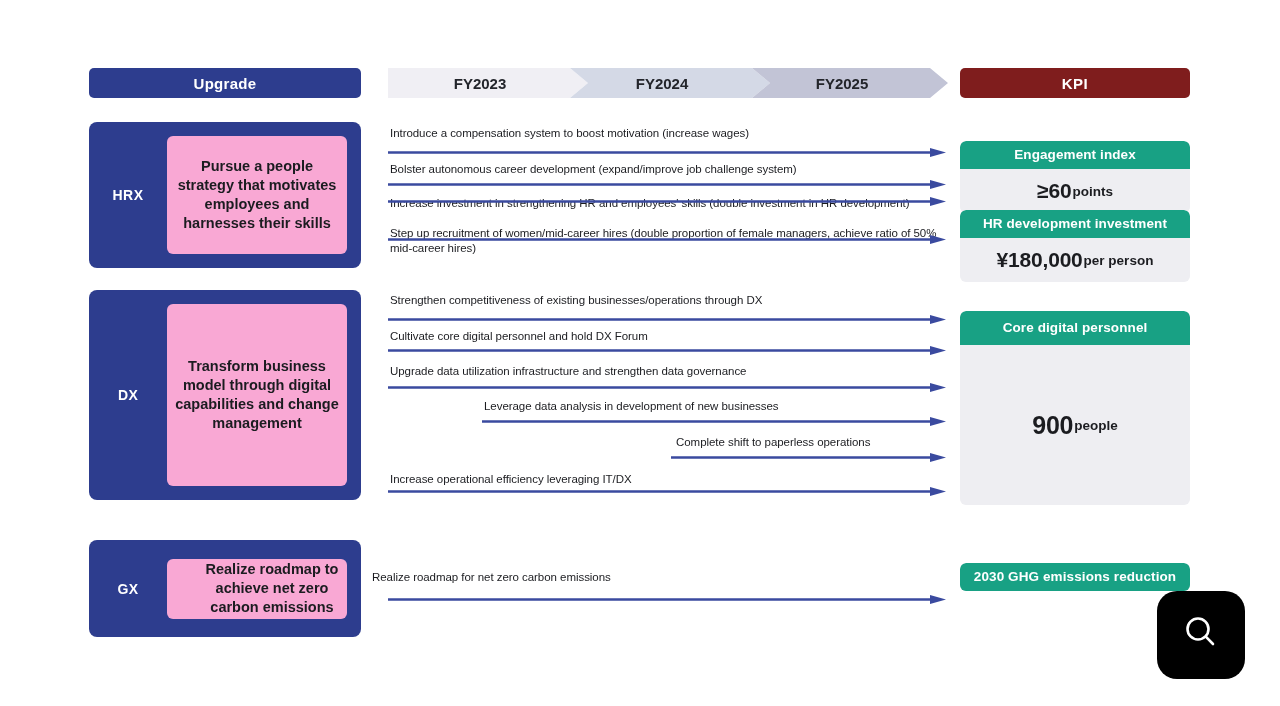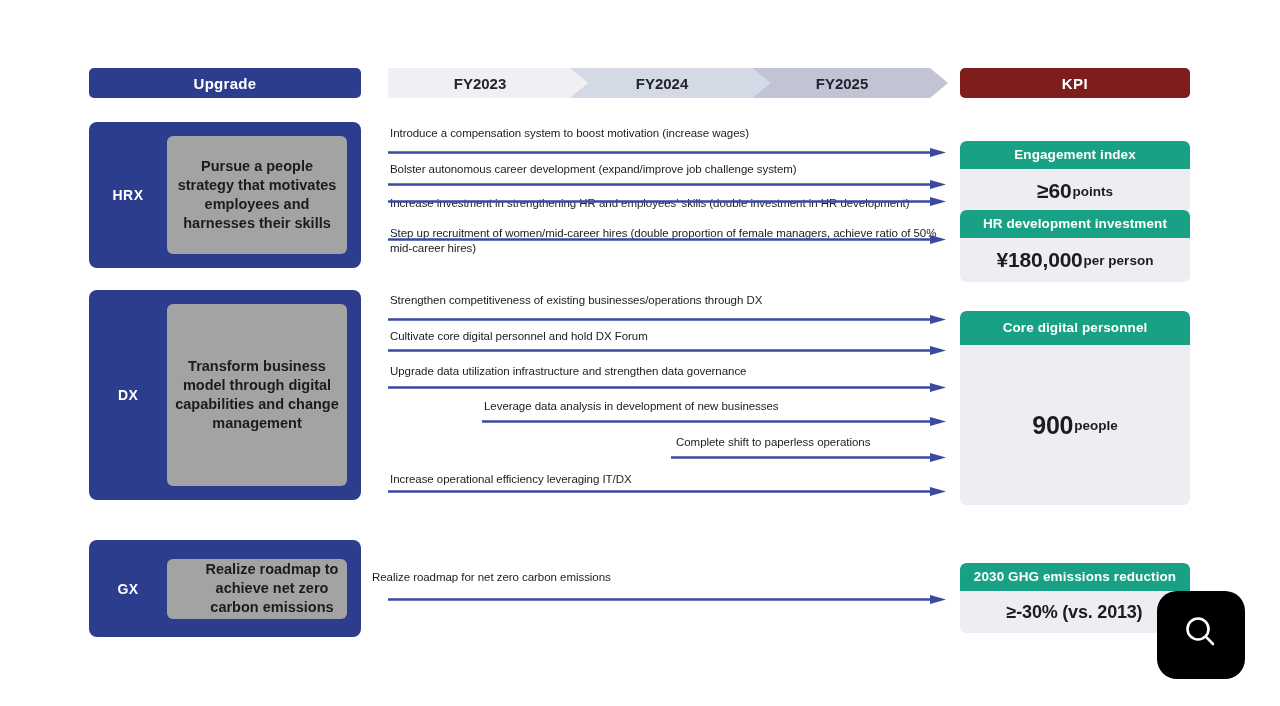--- a/index.html
+++ b/index.html
@@ -97,21 +97,21 @@
     width: 78px;
     flex: 0 0 78px;
     color: #ffffff;
     font-size: 14px;
     font-weight: bold;
     text-align: center;
     letter-spacing: 0.4px;
   }
   .policy-desc {
     flex: 1 1 auto;
-    background: #a3a3a3;
+    background: #f9a8d4;
     border-radius: 6px;
     color: #1b1c20;
     font-size: 14.5px;
     font-weight: bold;
     line-height: 1.32;
     text-align: center;
     display: flex;
     align-items: center;
     justify-content: center;
     padding: 10px 8px;
@@ -330,24 +330,20 @@
   <div class="arrow-label" style="left:372px;top:570px;width:560px;">Realize roadmap for net zero carbon emissions</div>
   <div class="arrow-line" style="left:388px;top:595px;width:558px;">
     <svg width="558" height="9" viewBox="0 0 558 9">
         <line x1="0" y1="4.5" x2="544" y2="4.5" stroke="#3a4a9f" stroke-width="2.4"></line>
         <polygon points="542,0 558,4.5 542,9" fill="#3a4a9f"></polygon>
       </svg>
   </div>
 
   <div class="kpi-card" style="top:563px;">
     <div class="kpi-card-title">2030 GHG emissions reduction</div>
-    <div class="kpi-card-body" style="height:30px;">
-      <span class="kpi-value" style="font-size:18px;">≥-30% (vs. 2013)</span>
-      <span class="kpi-unit"></span>
-    </div>
   </div>
 
   <div class="magnifier">
     <span>
       <svg width="44" height="44" viewBox="0 0 44 44">
         <circle cx="19" cy="18" r="10.5" fill="none" stroke="#ffffff" stroke-width="2.6"></circle>
         <line x1="26.8" y1="25.6" x2="34" y2="33" stroke="#ffffff" stroke-width="2.6" stroke-linecap="round"></line>
       </svg>
     </span>
   </div>

